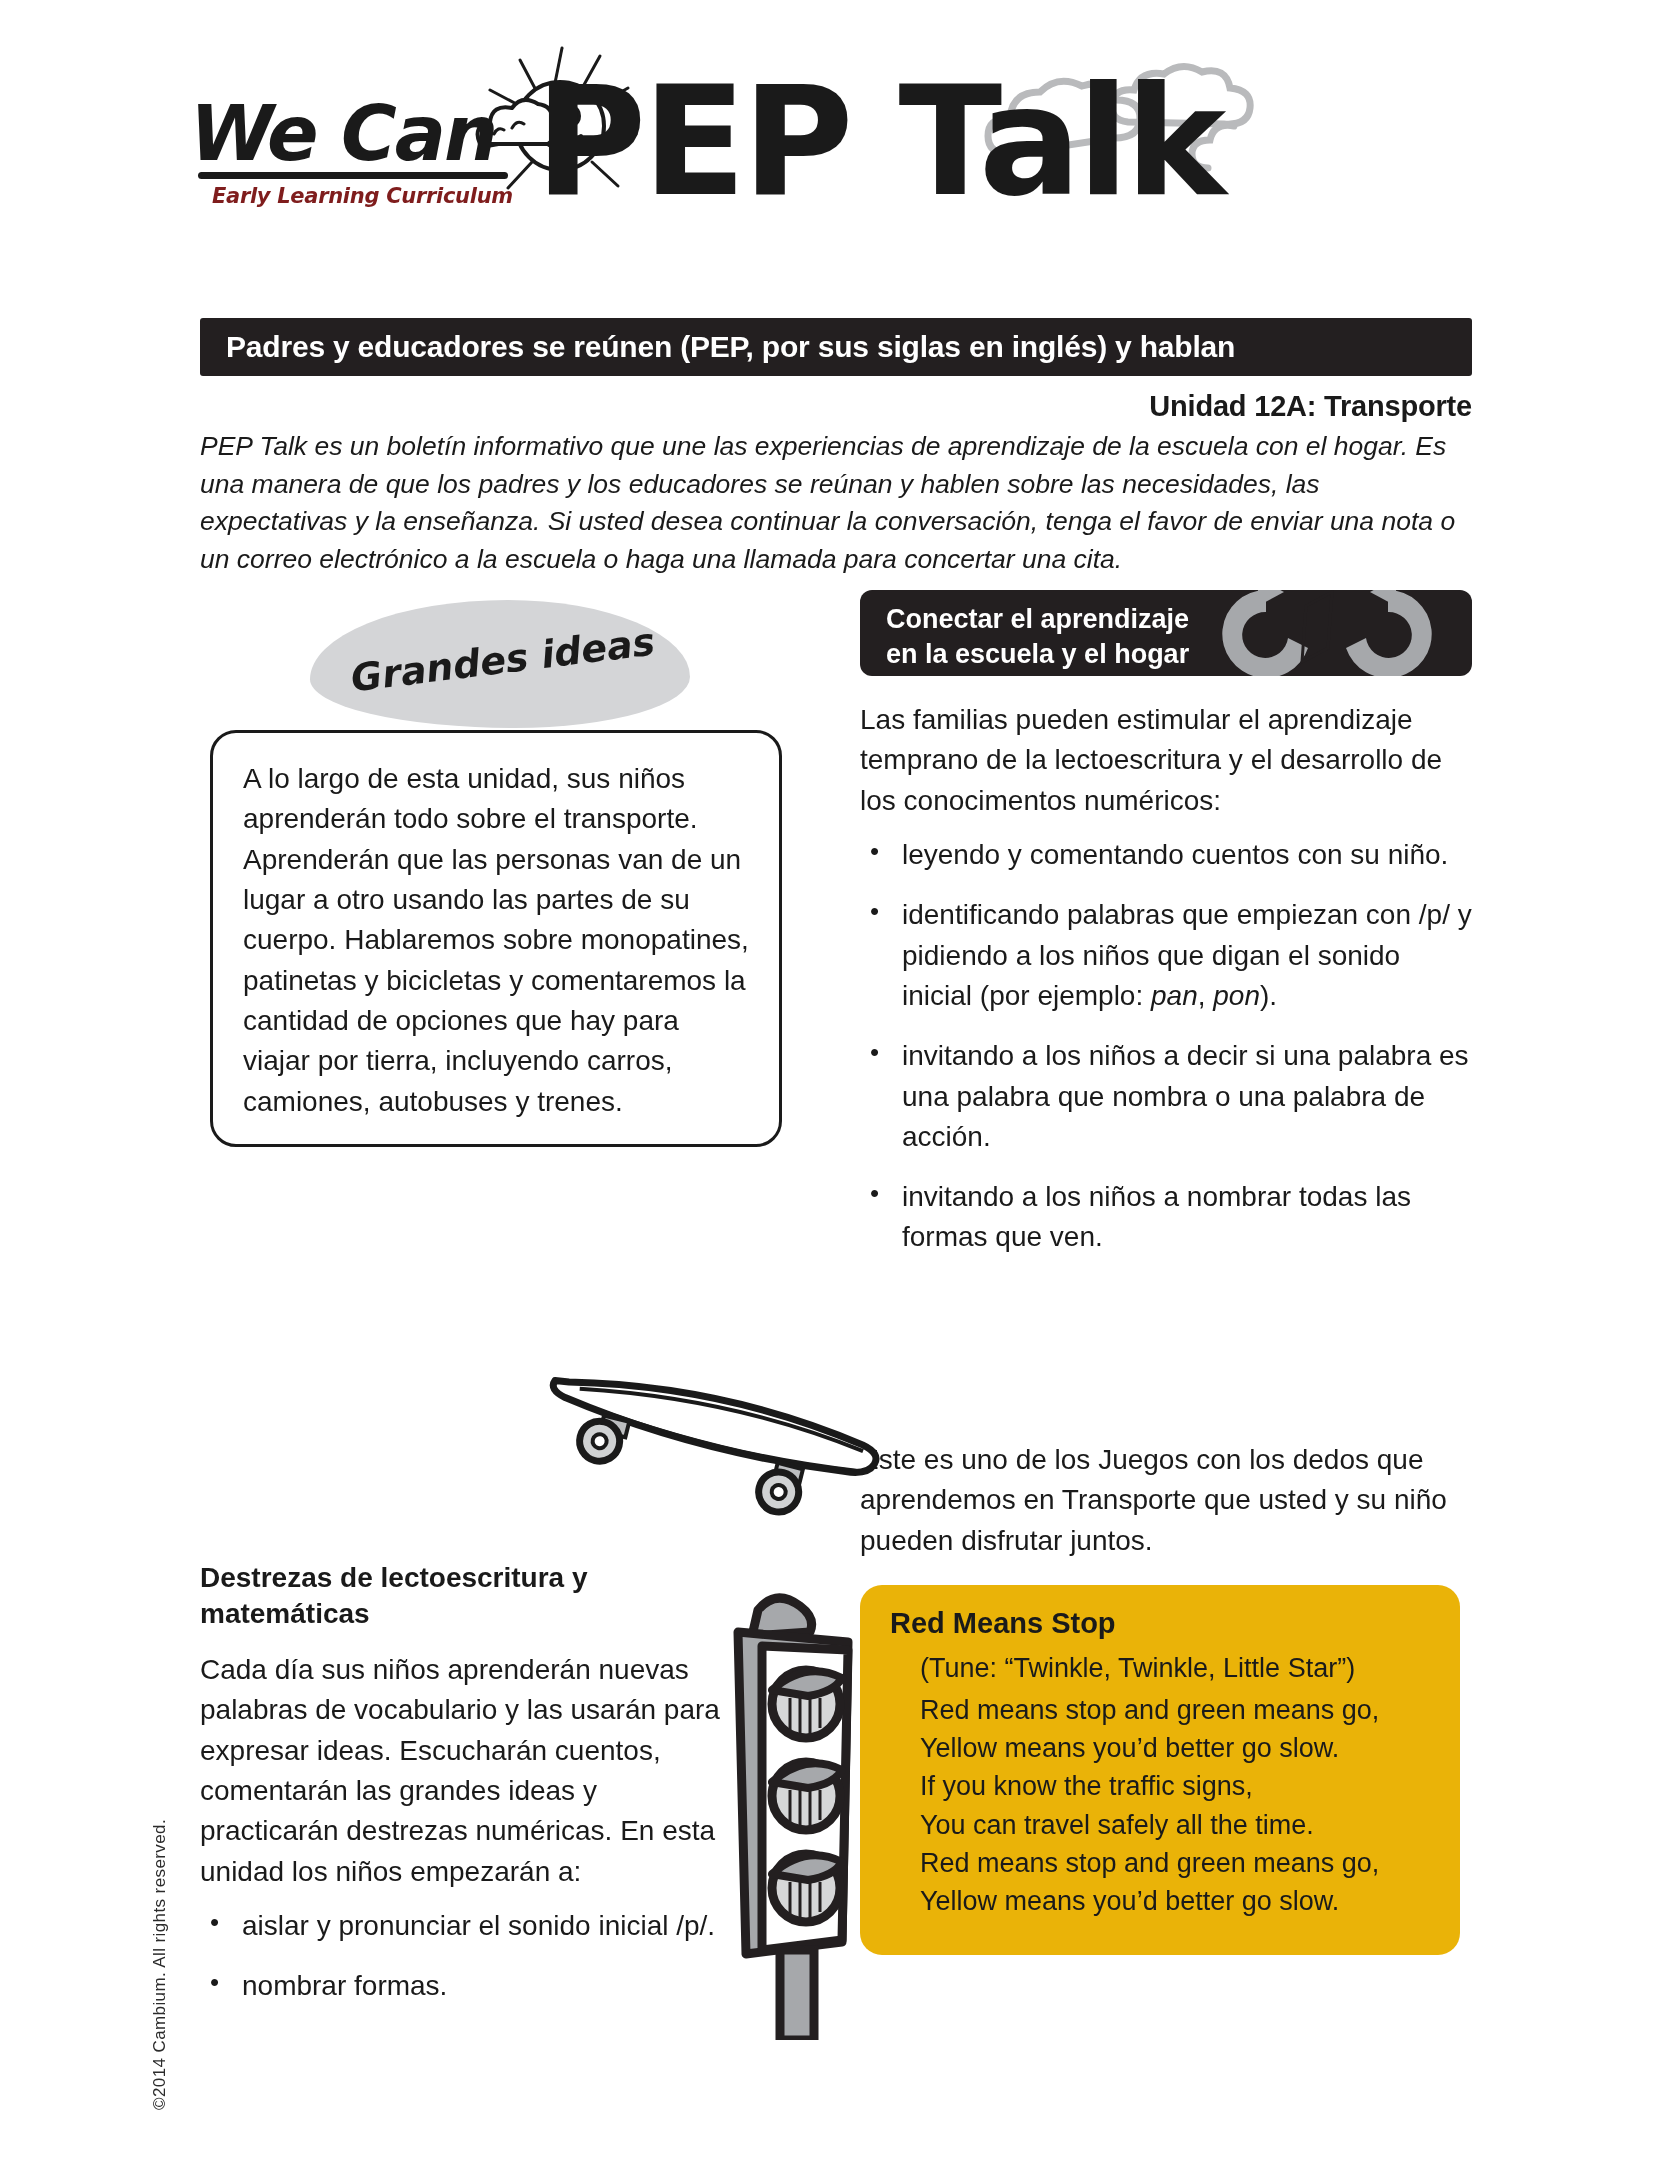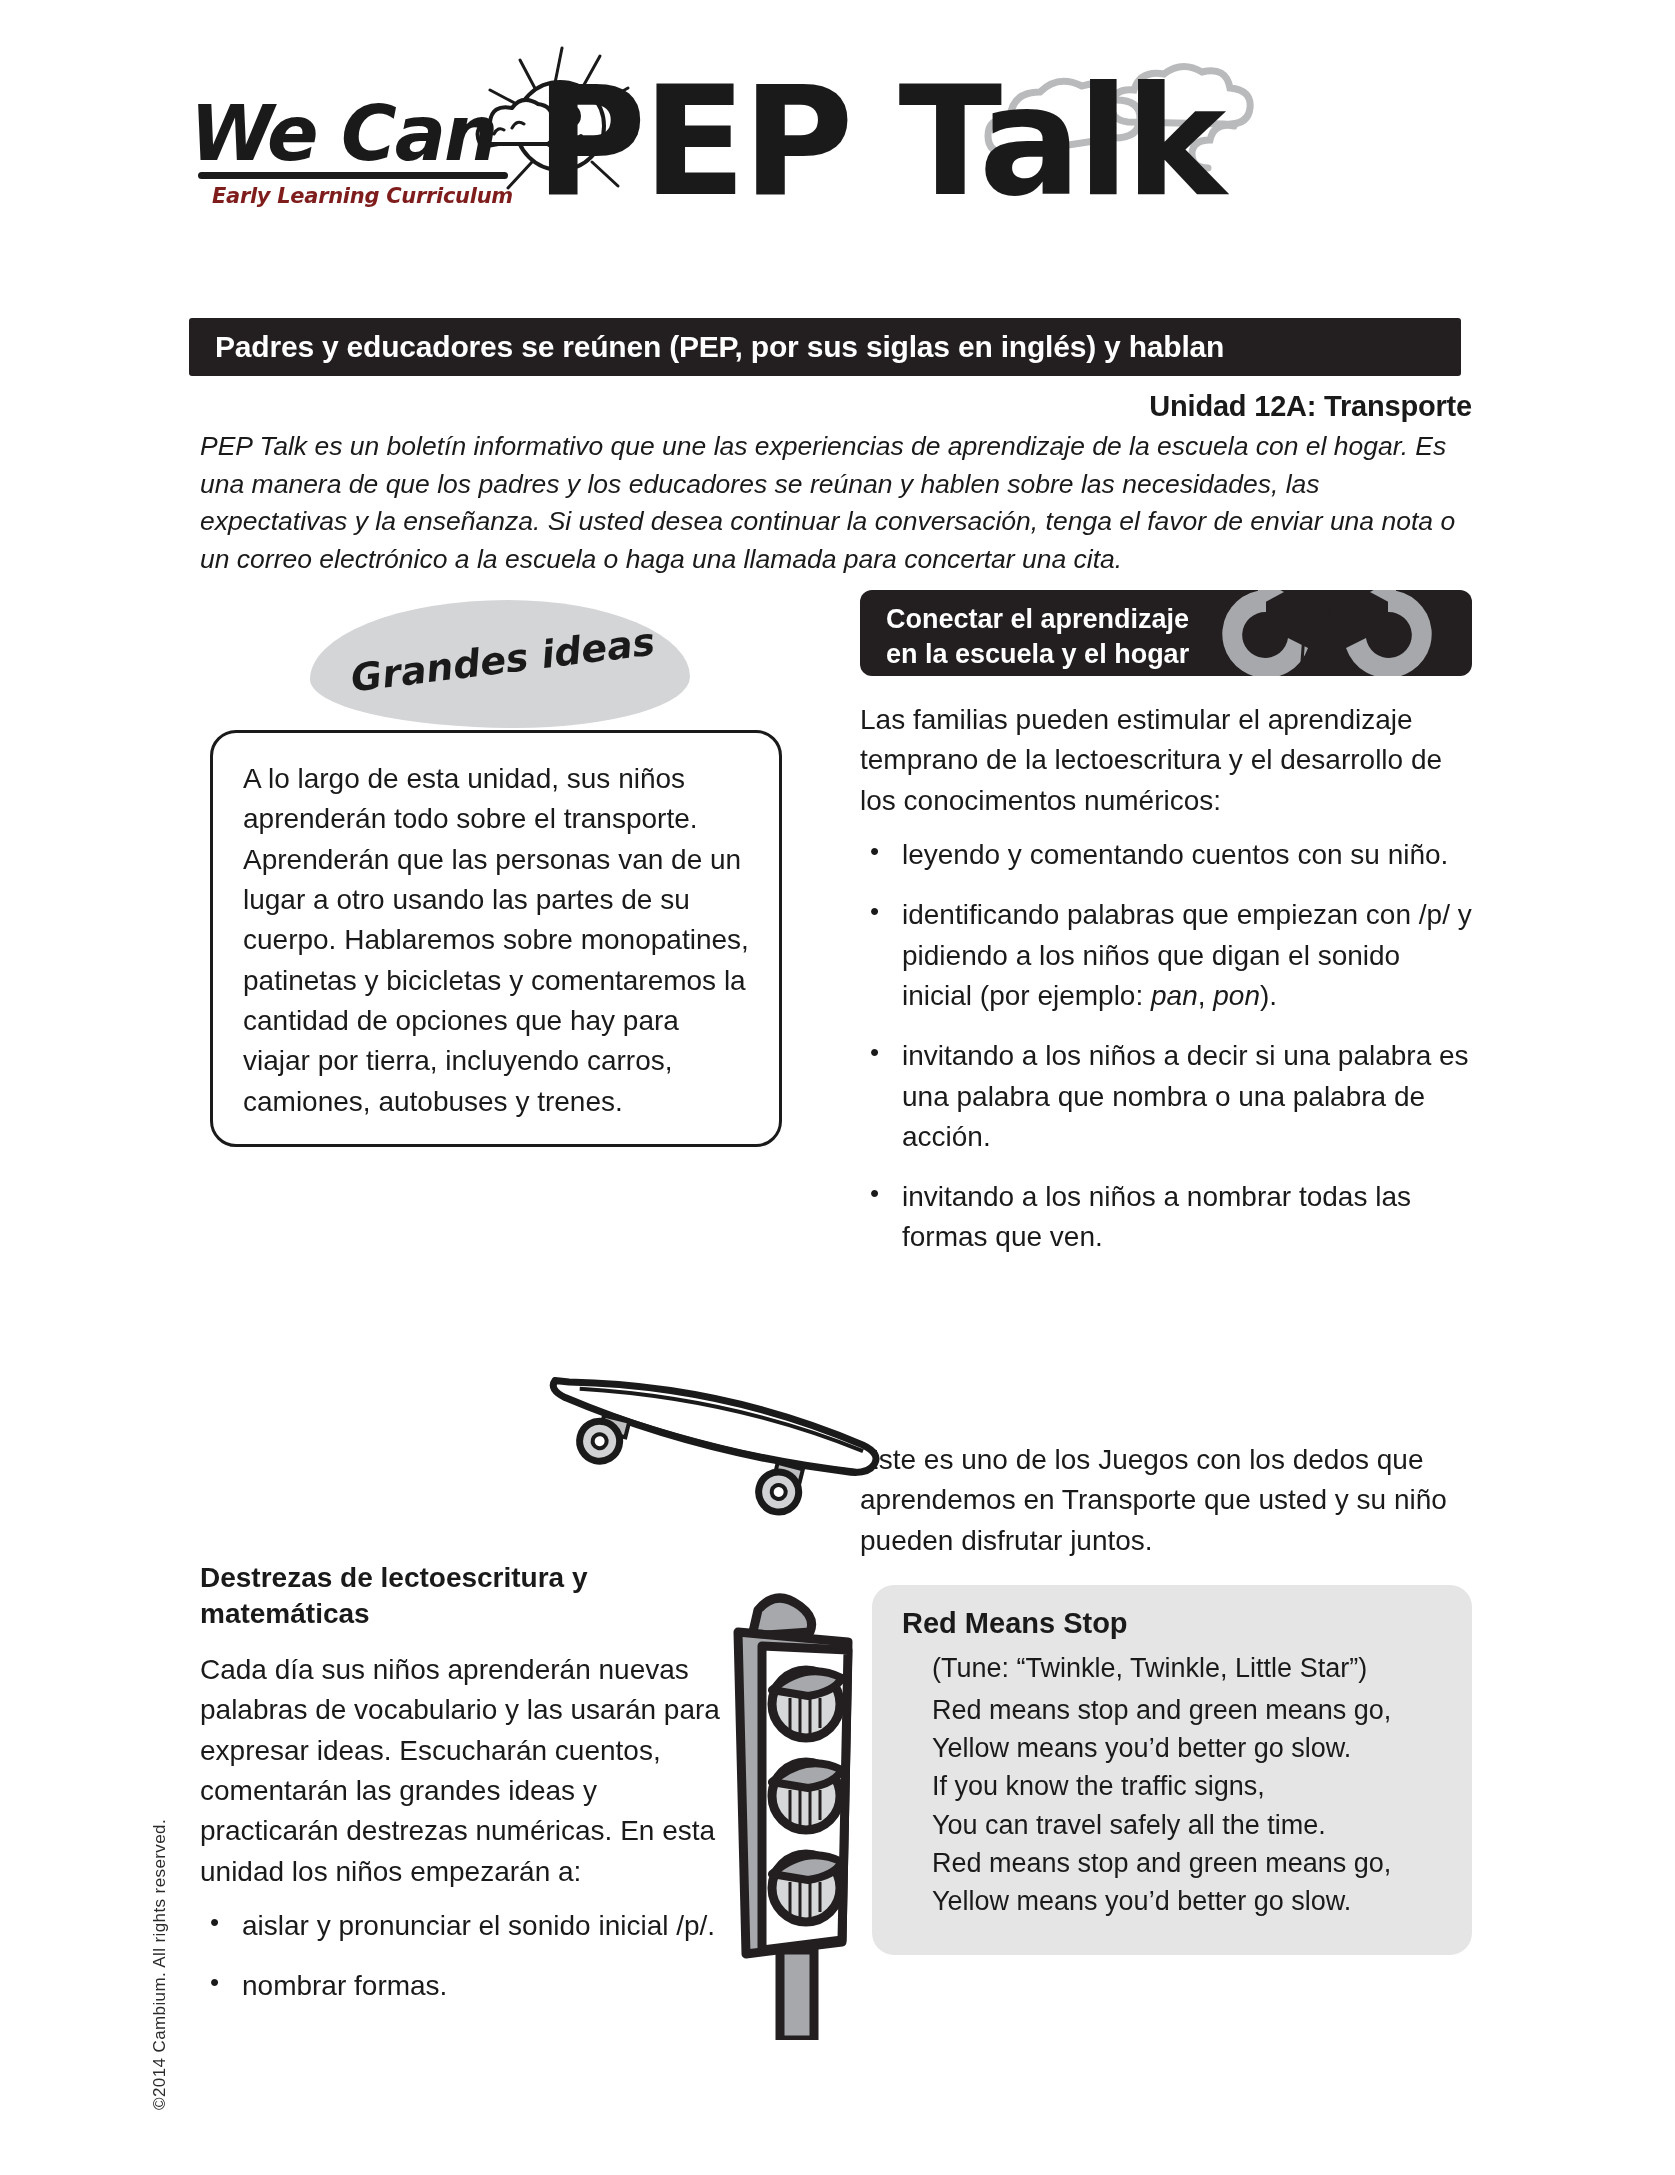--- a/index.html
+++ b/index.html
@@ -44,21 +44,21 @@
     position:absolute;left:345px;top:28px;
     font-family:"DejaVu Sans", sans-serif;
     font-weight:bold;font-size:152px;line-height:1;color:#1a1a1a;
     letter-spacing:-4px;
   }
   .sun{position:absolute;left:260px;top:0px;width:190px;height:180px;}
   .clouds{position:absolute;left:770px;top:20px;width:380px;height:140px;}
 
   
   .banner{
-    position:absolute;left:189px;top:318px;width:1272px;height:58px;
+    position:absolute;left:200px;top:318px;width:1272px;height:58px;
     background:#231f20;border-radius:3px;
     display:flex;align-items:center;
   }
   .banner-text{
     color:#ffffff;font-size:30px;font-weight:bold;
     padding-left:26px;letter-spacing:-.2px;
     font-family:"Liberation Sans", sans-serif;
   }
 
   .unit-title{
@@ -137,22 +137,22 @@
   .right-body{
     position:absolute;left:0px;top:100px;width:612px;
     font-size:28px;line-height:1.44;
   }
   .right-para2{
     position:absolute;left:0px;top:840px;width:612px;
     font-size:28px;line-height:1.44;
   }
 
   .song-box{
-    position:absolute;left:12px;top:985px;width:600px;
-    background:#e5e5e5;border-radius:22px;
+    position:absolute;left:0;top:985px;width:600px;
+    background:#eab308;border-radius:22px;
     padding:22px 30px 34px 30px;box-sizing:border-box;
   }
   .song-title{font-size:29px;font-weight:bold;margin:0 0 10px 0;}
   .song-body{padding-left:30px;}
   .song-tune{font-size:27px;line-height:1.36;margin:0 0 4px 0;}
   .song-lyrics{font-size:27px;line-height:1.42;margin:0;}
 
   .trafficlight{position:absolute;left:650px;top:1570px;width:250px;height:470px;z-index:4;}
 
   i.it{font-style:italic;}

